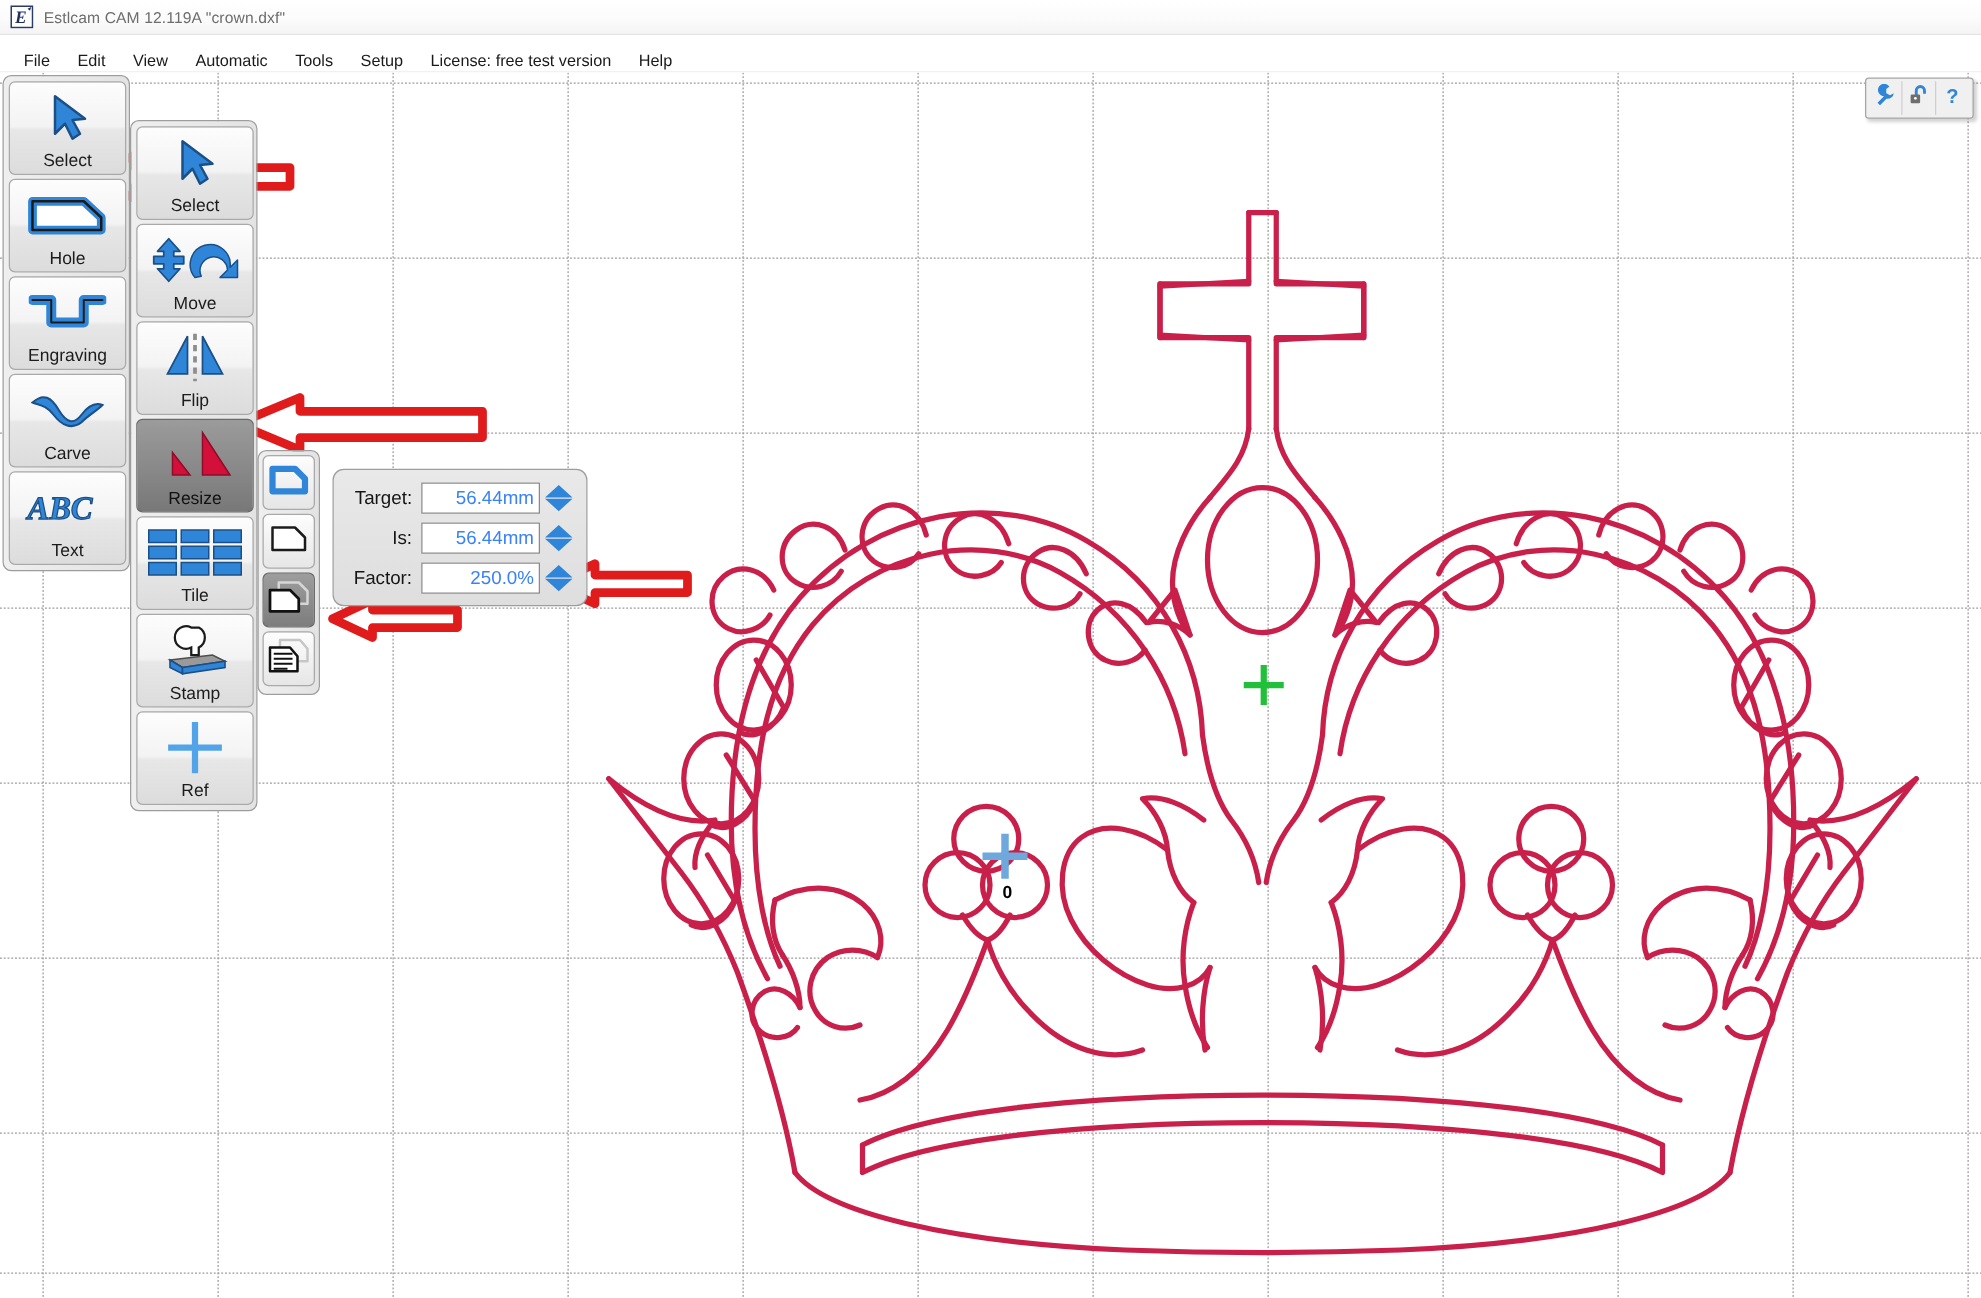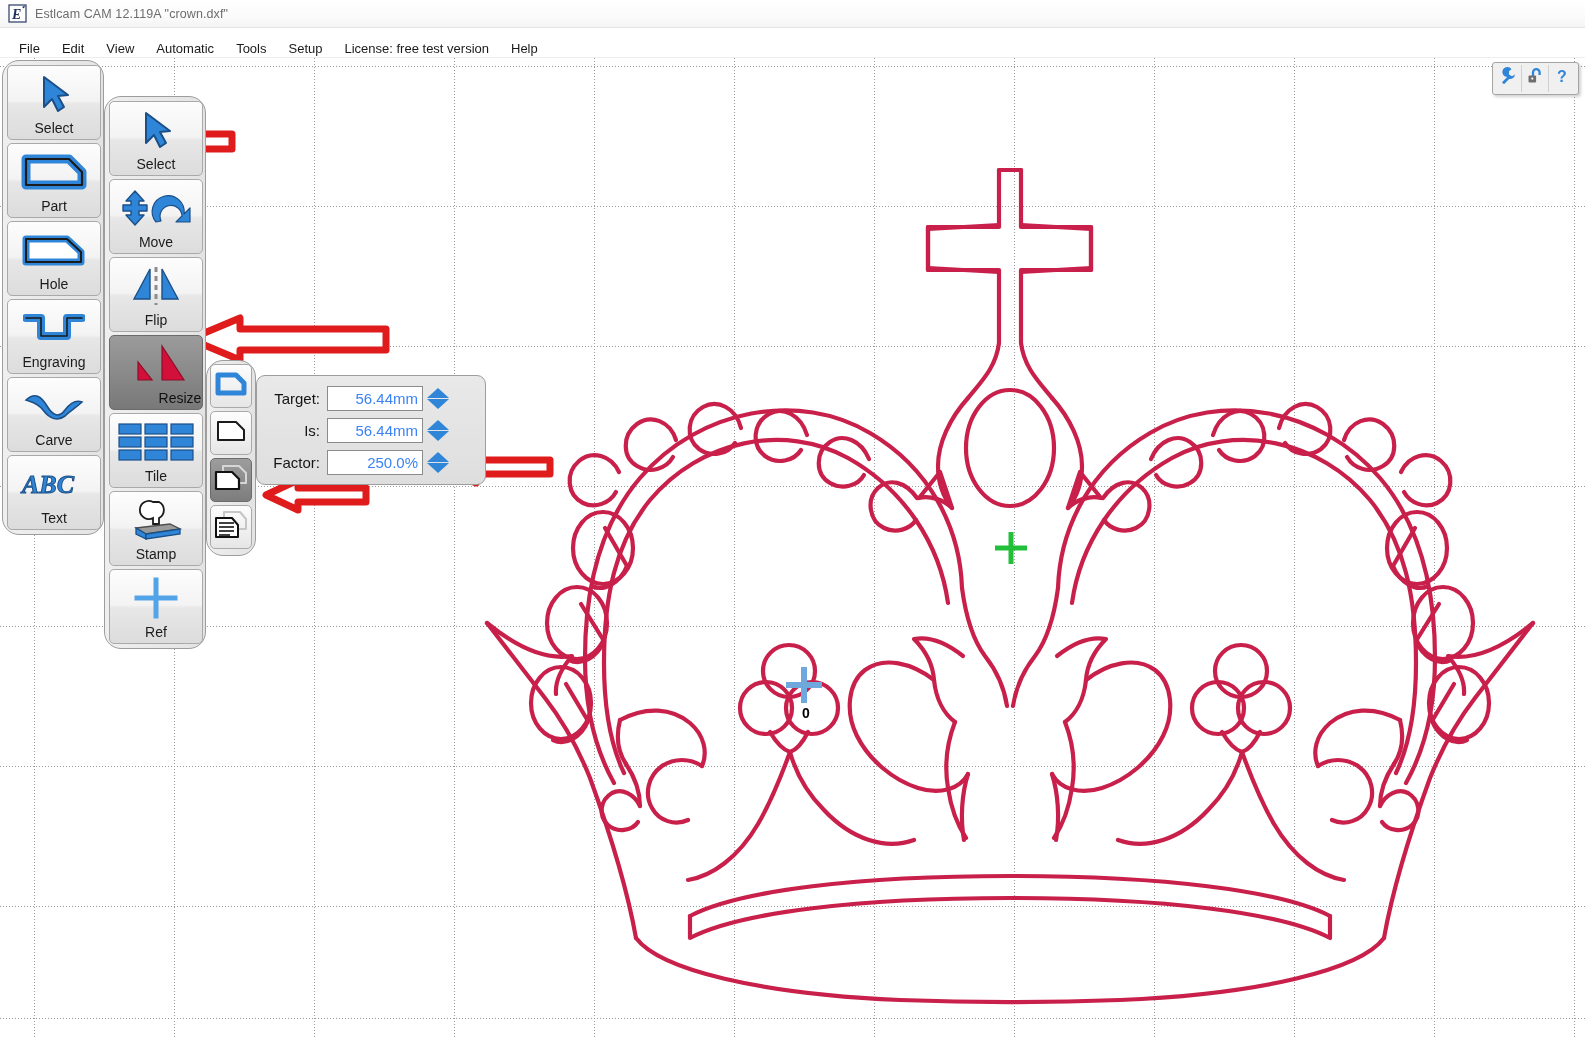--- a/index.html
+++ b/index.html
@@ -48,41 +48,41 @@
          background-image:linear-gradient(to right,#9a9a9a 50%,transparent 50%);
          background-size:3px 1px; }
 
   svg.drawing{ position:absolute; left:0; top:0; }
 
   
   .panel{
     position:absolute;
     background:linear-gradient(to right,#efefef,#e3e3e3);
     border:1px solid #9d9d9d;
-    border-radius:17px;
+    border-radius:7px;
     padding:4px;
   }
   .tbtn{
     position:relative;
     width:94px; height:75px;
     margin-bottom:3px;
     background:linear-gradient(to bottom,#fdfdfd 0%,#f3f3f3 48%,#e7e7e7 52%,#dcdcdc 100%);
     border:1px solid #a9a9a9;
     border-radius:5px;
     display:flex; flex-direction:column; align-items:center; justify-content:flex-end;
     cursor:default;
   }
   .tbtn:last-child{ margin-bottom:0; }
   .tbtn.active{
     background:linear-gradient(to bottom,#9b9b9b 0%,#8a8a8a 50%,#787878 100%);
     border-color:#6a6a6a;
   }
   .tbtn .glyph{ flex:1 1 auto; display:flex; align-items:center; justify-content:center; width:100%; }
   .tbtn .lbl{ font-size:14px; color:#1b1b1b; padding-bottom:3px; line-height:1.05; }
-  .tbtn.active .lbl{ color:#111;padding-left:48px; }
+  .tbtn.active .lbl{ color:#111; }
 
   
   .sbtn{
     width:42px; height:44px; margin-bottom:3px;
     background:linear-gradient(to bottom,#fdfdfd,#e6e6e6);
     border:1px solid #a9a9a9; border-radius:5px;
     display:flex; align-items:center; justify-content:center; cursor:default;
   }
   .sbtn.active{ background:linear-gradient(to bottom,#9d9d9d,#7d7d7d); border-color:#6c6c6c; }
 
@@ -386,29 +386,20 @@
 
     <div class="tbtn">
       <span class="glyph">
         <svg width="40" height="42" viewBox="0 0 40 42">
           <path d="M10 4 L10 34 L18 26 L24 38 L30 34 L24 23 L34 22 Z" fill="#2f86d8" stroke="#1b4f87" stroke-width="2" stroke-linejoin="round"></path>
         </svg>
       </span>
       <span class="lbl">Select</span>
     </div>
 
-    <div class="tbtn">
-      <span class="glyph">
-        <svg width="66" height="38" viewBox="0 0 66 38">
-          <path d="M5 6 L48 6 L61 19 L61 32 L5 32 Z" fill="none" stroke="#2f86d8" stroke-width="9" stroke-linejoin="round"></path>
-          <path d="M5 6 L48 6 L61 19 L61 32 L5 32 Z" fill="none" stroke="#1b1b1b" stroke-width="2.2" stroke-linejoin="round"></path>
-        </svg>
-      </span>
-      <span class="lbl">Part</span>
-    </div>
 
     <div class="tbtn">
       <span class="glyph">
         <svg width="66" height="34" viewBox="0 0 66 34">
           <path d="M5 6 L46 6 L60 19 L60 29 L5 29 Z" fill="#ffffff" stroke="#2f86d8" stroke-width="7" stroke-linejoin="round"></path>
           <path d="M5 6 L46 6 L60 19 L60 29 L5 29 Z" fill="none" stroke="#1b1b1b" stroke-width="2" stroke-linejoin="round"></path>
         </svg>
       </span>
       <span class="lbl">Hole</span>
     </div>
@@ -569,21 +560,21 @@
             <line x1="5" y1="13" x2="20" y2="13"></line>
             <line x1="5" y1="17" x2="20" y2="17"></line>
             <line x1="5" y1="21" x2="20" y2="21"></line>
             <line x1="5" y1="25" x2="16" y2="25"></line>
           </g>
         </svg>
       </span>
     </div>
   </div>
 
-  <div class="dialog" style="left:256px; top:375px; width:230px;">
+  <div class="dialog" style="left:266px; top:375px; width:204px;">
 
     <div class="drow">
       <span class="dlabel">Target:</span>
       <span class="dfield">56.44mm</span>
       <span class="spin">
         <span class="up"></span>
         <span class="dn"></span>
       </span>
     </div>
 

